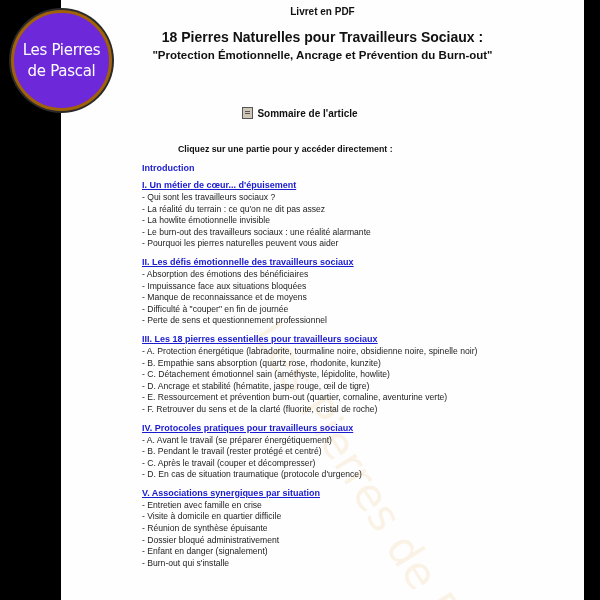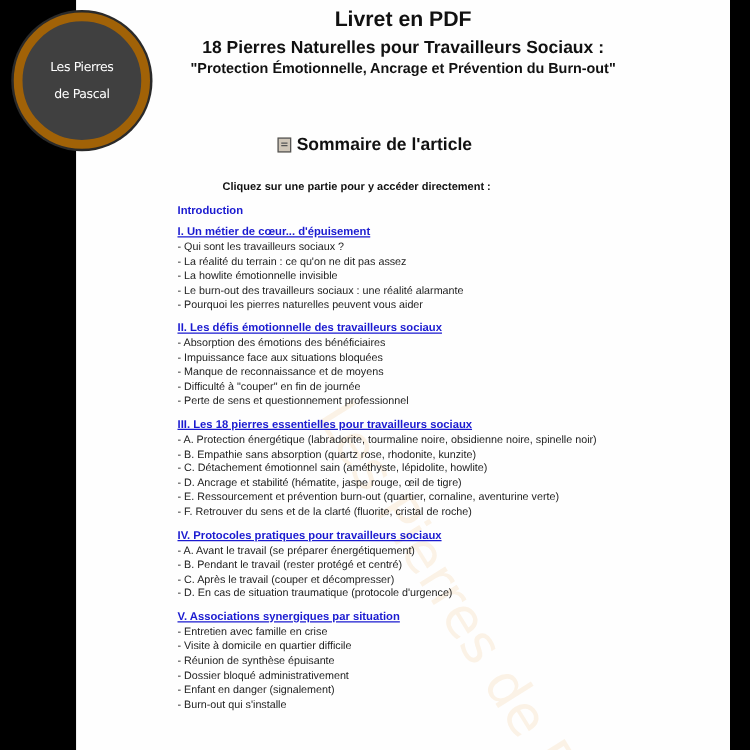--- a/index.html
+++ b/index.html
@@ -1,26 +1,26 @@
 <!DOCTYPE html>
 <html><head>
 <meta charset="utf-8">
 <style>
   html, body { margin:0; padding:0; }
   body { width:600px; height:600px; position:relative; overflow:hidden; background:#fff; font-family:"Liberation Sans", sans-serif; }
   .band-left { position:absolute; left:0; top:0; width:61px; height:600px; background:#000; }
   .band-right { position:absolute; left:584px; top:0; width:16px; height:600px; background:#000; }
   .page { position:absolute; left:61px; top:0; width:523px; height:600px; background:#fefefe; }
-  .logo { position:absolute; left:11px; top:10px; width:95px; height:95px; border-radius:50%; background:#404040; border:7px solid #a16207; box-shadow:0 0 0 2px #2a2a2a; display:flex; flex-direction:column; align-items:center; justify-content:center; color:#fff; font-family:"DejaVu Sans", sans-serif; font-size:10px; line-height:21px; letter-spacing:-0.3px; z-index:3; }
+  .logo { position:absolute; left:11px; top:10px; width:95px; height:95px; border-radius:50%; background:#6d28d9; border:3px solid #a16207; box-shadow:0 0 0 2px #2a2a2a; display:flex; flex-direction:column; align-items:center; justify-content:center; color:#fff; font-family:"DejaVu Sans", sans-serif; font-size:15px; line-height:21px; letter-spacing:-0.3px; z-index:3; }
   .watermark { position:absolute; left:265px; top:300px; transform:rotate(58deg); transform-origin:left center; color:rgba(240,190,120,0.18); font-size:44px; white-space:nowrap; font-family:"DejaVu Sans", sans-serif; z-index:1; pointer-events:none; }
   .header { position:absolute; left:61px; width:523px; text-align:center; font-weight:bold; color:#111; z-index:2; }
-  .h1 { top:6px; font-size:17px; }
+  .h1 { top:6px; font-size:10px; }
   .h2 { top:29px; font-size:14px; }
   .h3 { top:49px; font-size:11.5px; }
-  .summary { position:absolute; top:107px; left:0; width:600px; text-align:center; font-size:14px; font-weight:bold; color:#111; z-index:2; }
+  .summary { position:absolute; top:107px; left:0; width:600px; text-align:center; font-size:10px; font-weight:bold; color:#111; z-index:2; }
   .summary .icon { display:inline-block; width:9px; height:10px; border:1px solid #555; background:#cfc6b8; vertical-align:-2px; margin-right:4px; position:relative; }
   .summary .icon:after { content:""; position:absolute; left:2px; top:3px; width:5px; height:1px; background:#555; box-shadow:0 2px 0 #555; }
   .toc { position:absolute; left:142px; top:144px; width:440px; z-index:2; font-size:8.6px; color:#222; }
   .intro-text { font-weight:bold; font-size:8.8px; color:#111; margin-bottom:9px;margin-left:36px; }
   .sec-link { display:block; color:#1a1ad0; font-weight:bold; font-size:9px; text-decoration:none; margin-bottom:2px; }
   .sec-link.u { text-decoration:underline; }
   .item { line-height:11.6px; white-space:nowrap; }
   .section { margin-bottom:7px; }
 </style>
 </head>

